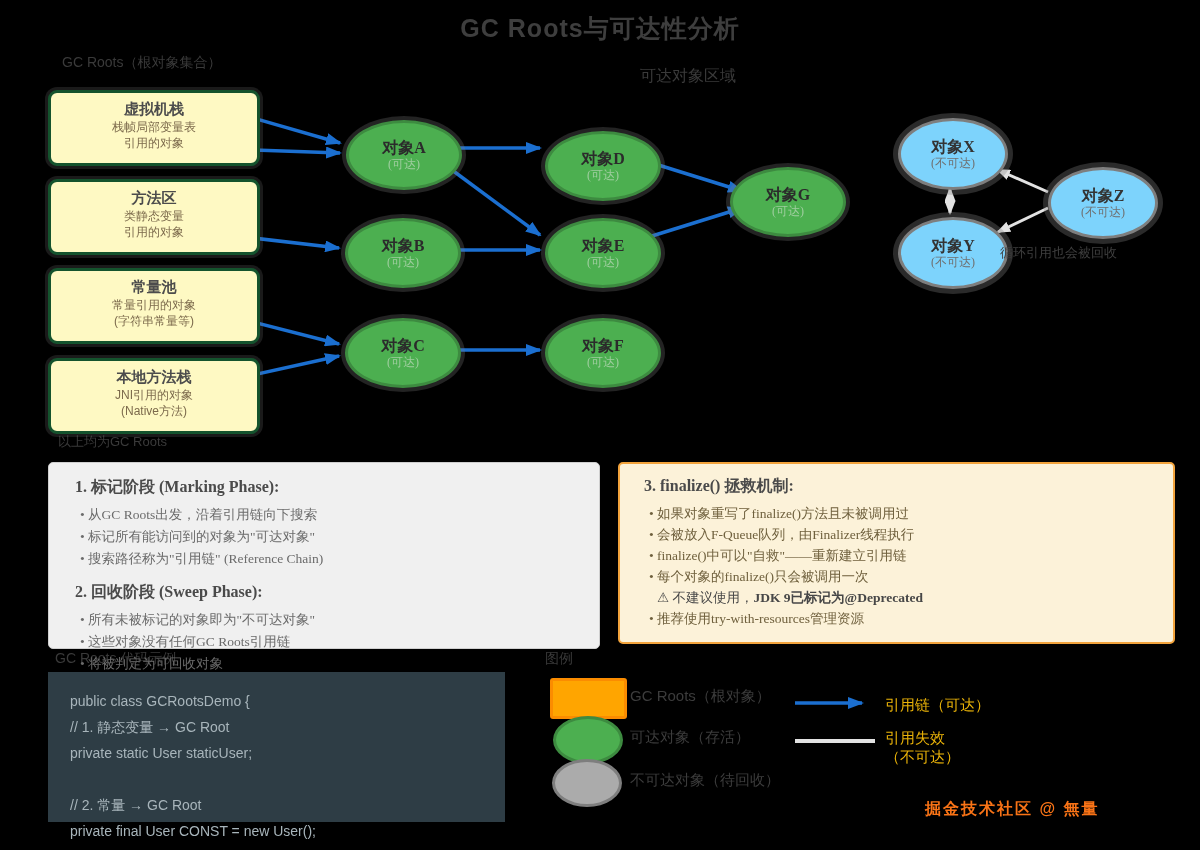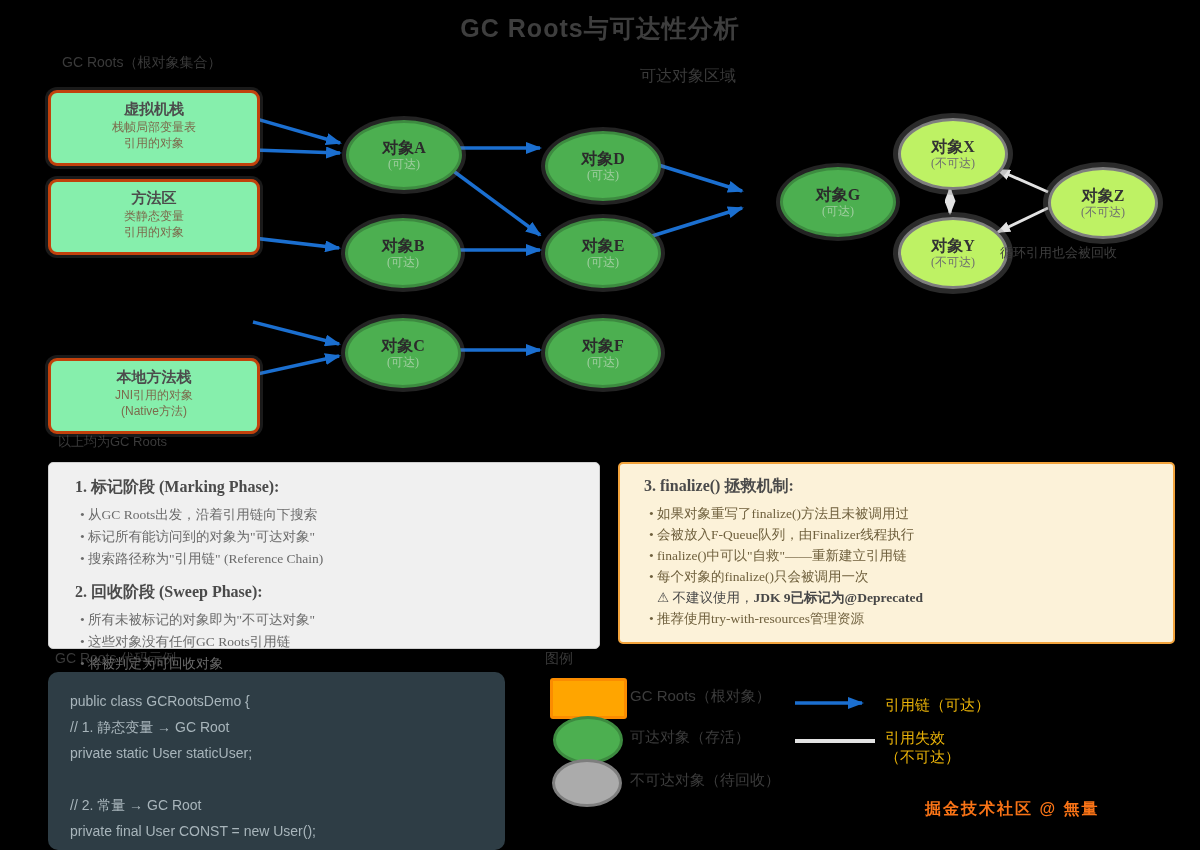--- a/index.html
+++ b/index.html
@@ -6,52 +6,52 @@
   .canvas{position:relative;width:1200px;height:850px;background:#000;overflow:hidden;
           font-family:"Liberation Sans","DejaVu Sans",sans-serif;}
   .abs{position:absolute;}
   .dark-label{color:#3a3a3a;}
 
   
   .title{left:0;top:12px;width:1200px;text-align:center;font-size:25px;font-weight:bold;color:#3e3e3e;
          font-family:"Liberation Sans",sans-serif;letter-spacing:1px;}
 
   
-  .gc-box{left:48px;width:206px;height:70px;background:#86efac;border:3px solid #c2410c;border-radius:9px;
+  .gc-box{left:48px;width:206px;height:70px;background:#fef9c3;border:3px solid #14532d;border-radius:9px;
           box-shadow:0 0 0 3px rgba(120,120,120,.22);text-align:center;z-index:2;}
   .gc-box .t{margin-top:7px;font-size:15px;font-weight:bold;color:#4c4c4c;}
   .gc-box .s{font-size:12px;color:#7c6a4c;line-height:16px;}
 
   
   .node{border-radius:50%;text-align:center;z-index:2;display:flex;flex-direction:column;justify-content:center;
         font-family:"Liberation Serif","DejaVu Serif",serif;}
   .node .n{font-size:16px;font-weight:600;line-height:19px;}
   .node .st{font-size:12px;line-height:15px;}
   .green{width:110px;height:64px;background:#4CAF50;border:3px solid #3D8B40;box-shadow:0 0 0 4px rgba(125,125,125,.28);}
   .green .n{color:#2b2b2b;}
   .green .st{color:#9fce9f;}
-  .gray{width:104px;height:66px;background:#bef264;border:3px solid #7E7E7E;box-shadow:0 0 0 5px rgba(130,130,130,.32);}
+  .gray{width:104px;height:66px;background:#7dd3fc;border:3px solid #7E7E7E;box-shadow:0 0 0 5px rgba(130,130,130,.32);}
   .gray .n{color:#333;}
   .gray .st{color:#6f6f6f;}
 
   
   .panel{z-index:2;border-radius:5px;font-family:"Liberation Serif","DejaVu Serif",serif;}
   .panel-left{left:48px;top:462px;width:552px;height:187px;background:#F0F0F0;border:1px solid #CFCFCF;
               padding:14px 0 0 26px;box-sizing:border-box;}
   .panel-right{left:618px;top:462px;width:557px;height:182px;background:#FCF2D9;border:2px solid #F2A33C;
                padding:12px 0 0 24px;box-sizing:border-box;}
   .panel h3{margin:0 0 6px 0;font-size:16px;font-weight:600;color:#4a4a4a;}
   .panel .b{font-size:13.5px;color:#6b6b6b;line-height:22px;margin-left:5px;}
   .panel-right .b{color:#6f603d;line-height:21px;}
   .panel .h2gap{margin-top:12px;}
   .warn{font-size:13.5px;color:#474747;line-height:21px;margin-left:13px;}
   .warn b{font-weight:bold;}
 
   
-  .code{left:48px;top:672px;width:457px;height:178px;background:#2E3D45;border-radius:10px;z-index:2;
+  .code{left:48px;top:672px;width:457px;height:150px;background:#2E3D45;border-radius:0;z-index:2;
         padding:16px 0 0 22px;box-sizing:border-box;}
   .code-line{font-size:14px;color:#A8B5BB;line-height:26px;min-height:26px;font-family:"Liberation Sans",sans-serif;}
 
   
   .sw-rect{left:550px;top:678px;width:71px;height:35px;background:#FFA500;border:3px solid #FB8C00;border-radius:3px;z-index:2;}
   .sw-green{left:553px;top:716px;width:64px;height:42px;border-radius:50%;background:#4CAF50;border:3px solid #3D8B40;z-index:2;}
   .sw-gray{left:552px;top:759px;width:64px;height:42px;border-radius:50%;background:#ABABAB;border:3px solid #7E7E7E;z-index:2;}
   .leg-txt{font-size:15px;color:#3c3c3c;z-index:2;}
   .leg-arrow-txt{font-size:15px;color:#eab308;z-index:2;line-height:19px;}
 
@@ -103,20 +103,25 @@
   <div class="abs gc-box" style="top:90px;">
     <div class="t">虚拟机栈</div>
     <div class="s">栈帧局部变量表</div>
     <div class="s">引用的对象</div>
   </div>
   <div class="abs gc-box" style="top:179px;">
     <div class="t">方法区</div>
     <div class="s">类静态变量</div>
     <div class="s">引用的对象</div>
   </div>
+  <div class="abs gc-box" style="top:268px;">
+    <div class="t">常量池</div>
+    <div class="s">常量引用的对象</div>
+    <div class="s">(字符串常量等)</div>
+  </div>
   <div class="abs gc-box" style="top:358px;">
     <div class="t">本地方法栈</div>
     <div class="s">JNI引用的对象</div>
     <div class="s">(Native方法)</div>
   </div>
   <div class="abs dark-label" style="left:58px;top:433px;font-size:13px;">以上均为GC Roots</div>
 
   <div class="abs dark-label" style="left:640px;top:66px;font-size:16px;">可达对象区域</div>
 
   <div class="abs node green" style="left:346px;top:120px;">
@@ -136,21 +141,21 @@
     <div class="st">(可达)</div>
   </div>
   <div class="abs node green" style="left:545px;top:218px;">
     <div class="n">对象E</div>
     <div class="st">(可达)</div>
   </div>
   <div class="abs node green" style="left:545px;top:318px;">
     <div class="n">对象F</div>
     <div class="st">(可达)</div>
   </div>
-  <div class="abs node green" style="left:780px;top:167px;text-align:center;">
+  <div class="abs node green" style="left:730px;top:167px;text-align:center;">
     <div class="n">对象G</div>
     <div class="st">(可达)</div>
   </div>
 
   <div class="abs node gray" style="left:898px;top:118px;">
     <div class="n">对象X</div>
     <div class="st">(不可达)</div>
   </div>
   <div class="abs node gray" style="left:898px;top:217px;">
     <div class="n">对象Y</div>

